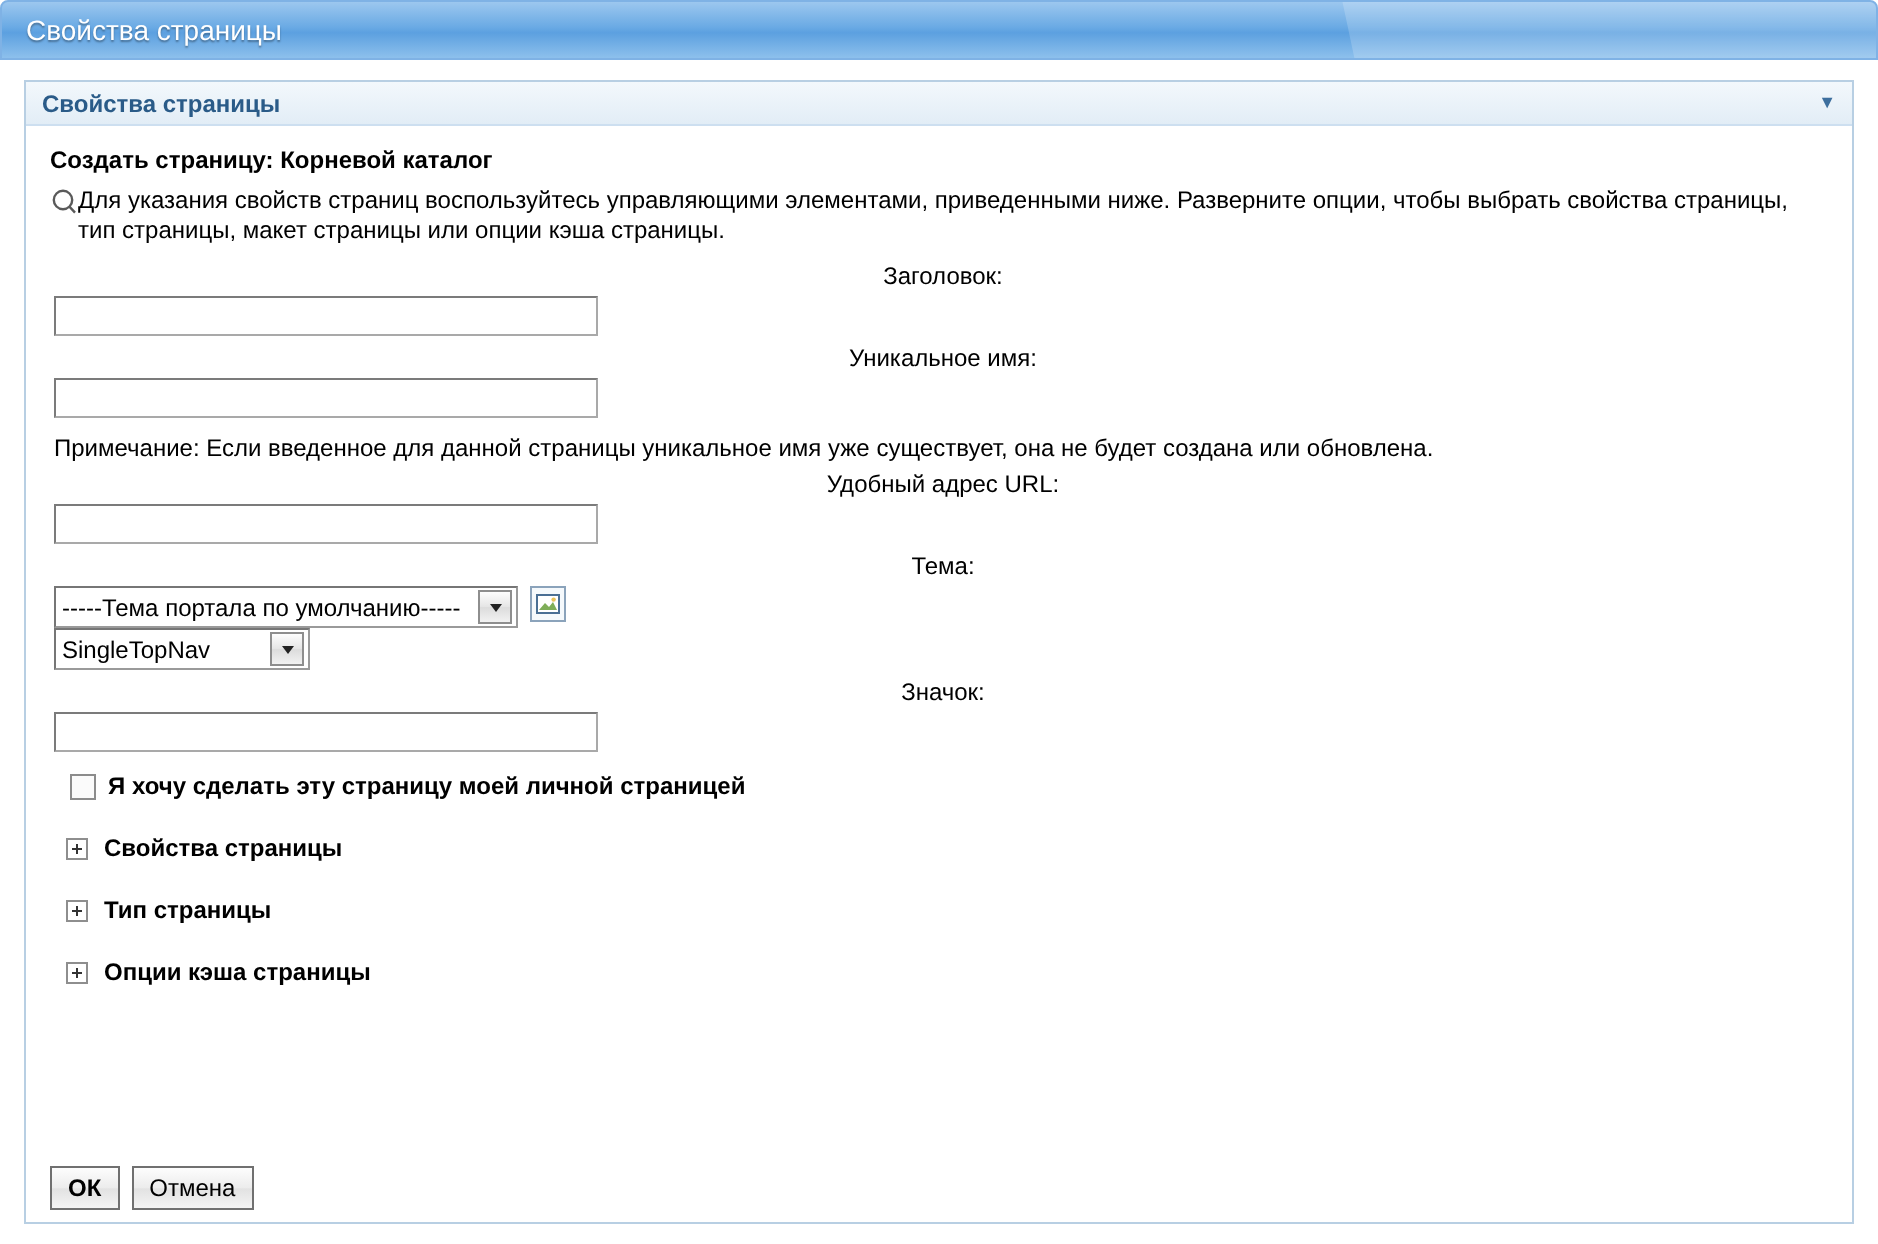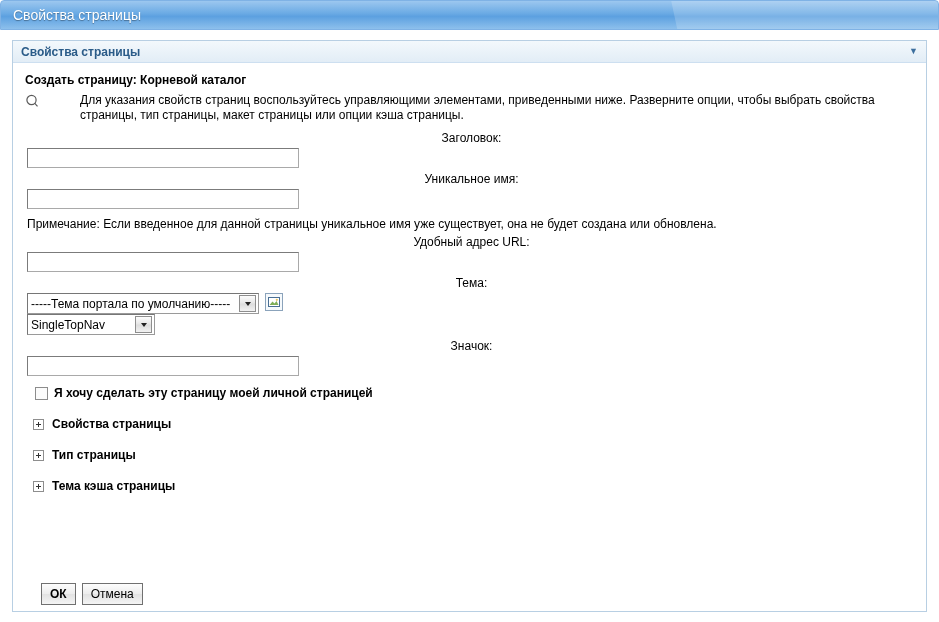--- a/index.html
+++ b/index.html
@@ -107,21 +107,20 @@
   
   .section-title {
     font-weight: bold;
     font-size: 12px;
     margin: 2px 0 6px 0;
   }
   .help-row {
     display: flex;
     align-items: flex-start;
     margin-bottom: 8px;
-    gap: 41px;
   }
   .help-icon {
     width: 14px;
     height: 14px;
     flex: 0 0 14px;
     margin-top: 1px;
   }
   .help-text {
     font-size: 12px;
     line-height: 15px;
@@ -247,21 +246,21 @@
     position: absolute;
     background: #333333;
   }
   .expander-box:before { left: 2px; right: 2px; top: 4px; height: 1px; }
   .expander-box:after { top: 2px; bottom: 2px; left: 4px; width: 1px; }
   .expander-label { font-weight: bold; font-size: 12px; }
 
   
   .button-row {
     position: absolute;
-    left: 28px;
+    left: 12px;
     bottom: 6px;
     display: flex;
     align-items: center;
   }
   .btn {
     min-width: 28px;
     height: 22px;
     box-sizing: border-box;
     padding: 0 8px;
     border: 1px solid #707070;
@@ -359,21 +358,21 @@
           <span class="expander-label">Свойства страницы</span>
         </div>
 
         <div class="expander">
           <span class="expander-box"></span>
           <span class="expander-label">Тип страницы</span>
         </div>
 
         <div class="expander">
           <span class="expander-box"></span>
-          <span class="expander-label">Тема кэша страницы</span>
+          <span class="expander-label">Опции кэша страницы</span>
         </div>
 
         <div class="button-row">
           <button class="btn">ОК</button>
           <button class="btn secondary">Отмена</button>
         </div>
 
       </div>
     </div>
   </div>

